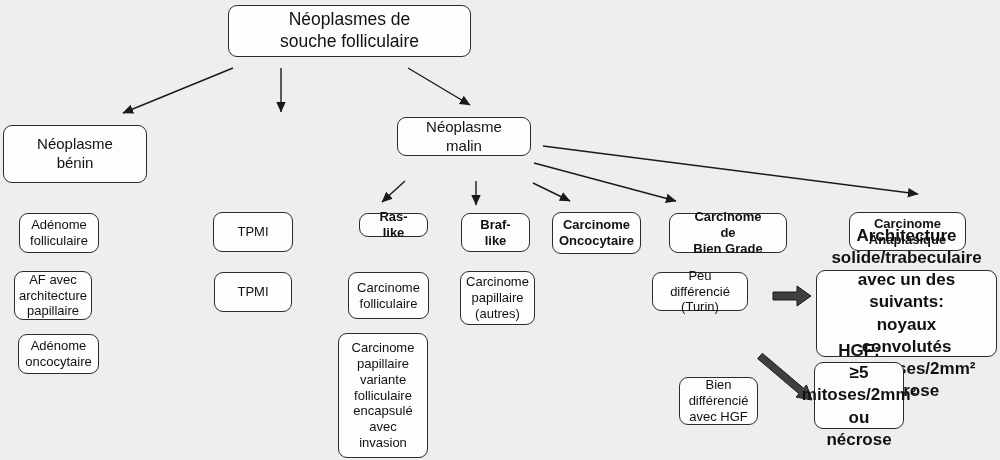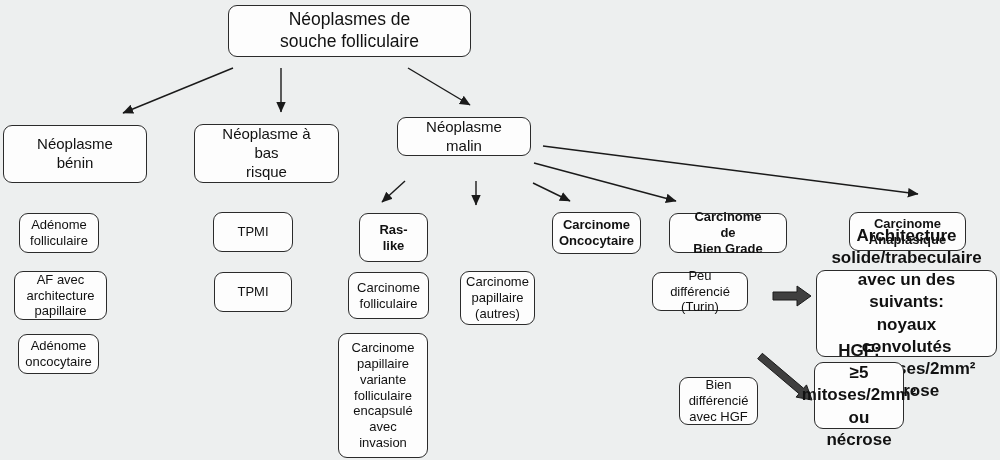--- a/index.html
+++ b/index.html
@@ -63,46 +63,45 @@
     </g>
 
     <polygon fill="#3f3f3f" stroke="#1a1a1a" stroke-width="1" points="773,292 797,292 797,286 811,296 797,306 797,300 773,300"></polygon>
     <polygon fill="#3f3f3f" stroke="#1a1a1a" stroke-width="1" points="757.7,358.7 799,393.7 796.1,397.1 812,400 806.5,384.9 803.6,388.3 762.3,353.3"></polygon>
   </svg>
 
   <div class="node lvl0" style="left:228px;top:5px;width:243px;height:52px;">Néoplasmes de
 souche folliculaire</div>
 
   <div class="node lvl1" style="left:3px;top:125px;width:144px;height:58px;">Néoplasme bénin</div>
-  <div class="node lvl1" style="left:194px;top:124px;width:145px;height:59px;">Néoplasme à bas
-risque</div>
   <div class="node lvl1" style="left:397px;top:117px;width:134px;height:39px;">Néoplasme
 malin</div>
 
   <div class="node" style="left:19px;top:213px;width:80px;height:40px;">Adénome
 folliculaire</div>
-  <div class="node" style="left:14px;top:271px;width:93px;height:49px;">AF avec
+  <div class="node" style="left:14px;top:271px;width:78px;height:49px;">AF avec
 architecture
 papillaire</div>
   <div class="node" style="left:18px;top:334px;width:81px;height:40px;">Adénome
 oncocytaire</div>
 
   <div class="node" style="left:213px;top:212px;width:80px;height:40px;">TPMI</div>
   <div class="node" style="left:214px;top:272px;width:78px;height:40px;">TPMI</div>
 
-  <div class="node bold" style="left:359px;top:213px;width:69px;height:49px;">Ras-like</div>
+  <div class="node bold" style="left:359px;top:213px;width:69px;height:24px;">Ras-like</div>
   <div class="node" style="left:348px;top:272px;width:81px;height:47px;">Carcinome
 folliculaire</div>
   <div class="node" style="left:338px;top:333px;width:90px;height:125px;">Carcinome
 papillaire
 variante
 folliculaire
 encapsulé
 avec invasion</div>
 
+  <div class="node bold" style="left:461px;top:213px;width:69px;height:39px;">Braf-like</div>
   <div class="node" style="left:460px;top:271px;width:75px;height:54px;">Carcinome
 papillaire
 (autres)</div>
 
   <div class="node bold" style="left:552px;top:212px;width:89px;height:42px;">Carcinome
 Oncocytaire</div>
 
   <div class="node bold" style="left:669px;top:213px;width:118px;height:40px;">Carcinome de
 Bien Grade</div>
   <div class="node" style="left:652px;top:272px;width:96px;height:39px;">Peu différencié

